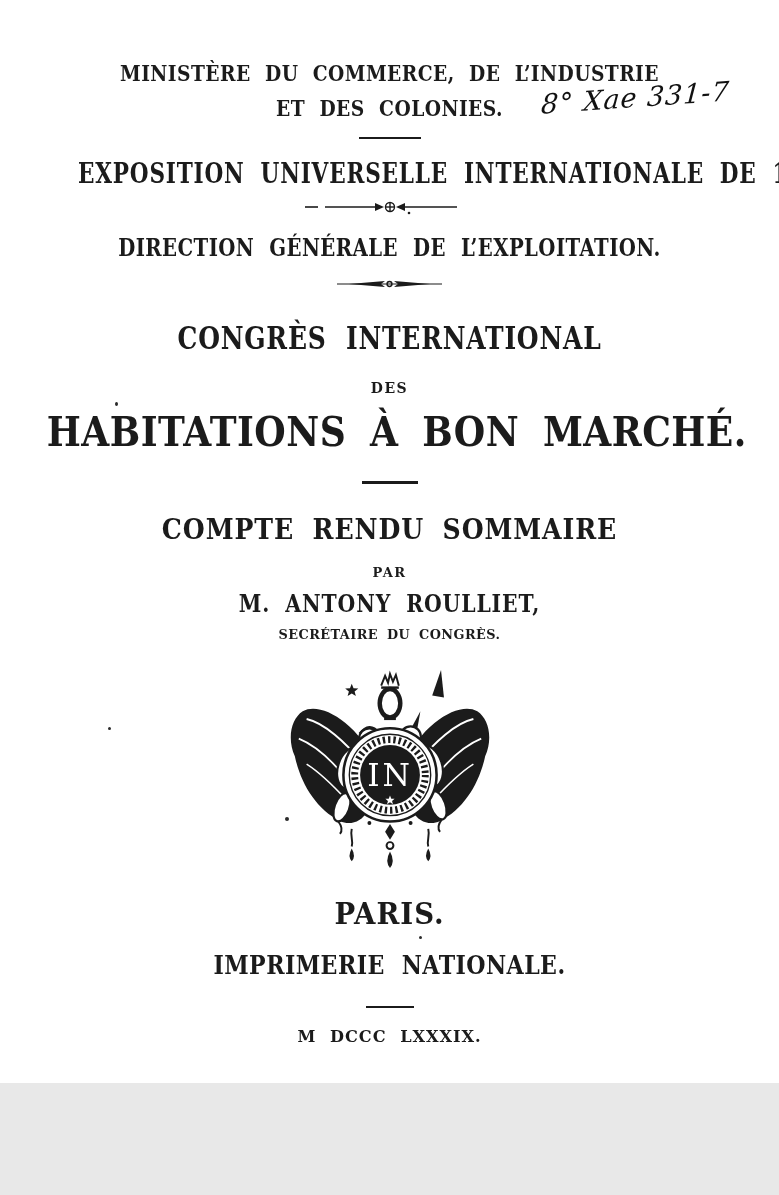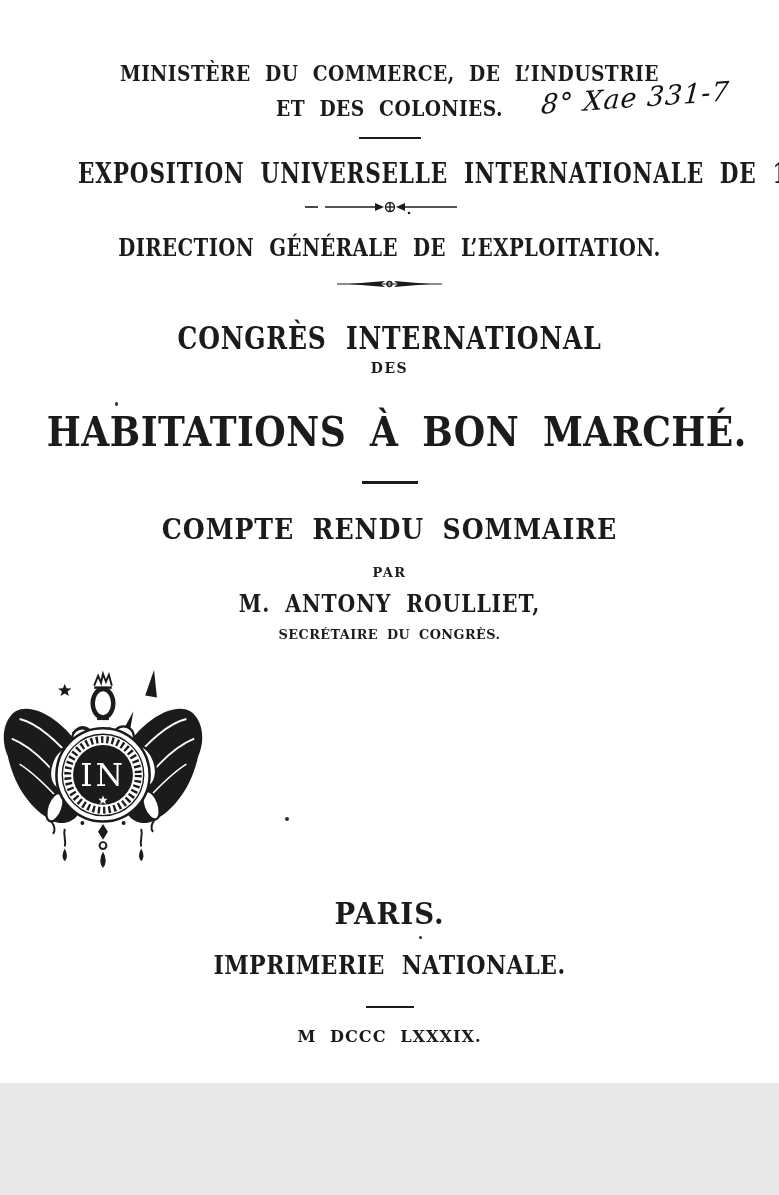--- a/index.html
+++ b/index.html
@@ -27,21 +27,21 @@
   .shelfmark  {
     position: absolute; left: 541px; top: 82px;
     font-size: 27px; font-style: italic; font-weight: normal;
     white-space: nowrap; letter-spacing: 1px;
     transform: rotate(-4deg) skewX(-8deg);
     color: #111;
   }
   .exposition { top: 158px; font-size: 27px; letter-spacing: 1px; word-spacing: 0.35em; transform: scaleX(0.80); }
   .direction  { top: 233px; font-size: 24px; letter-spacing: 0.5px; word-spacing: 0.40em; transform: scaleX(0.82); }
   .title1     { top: 319px; font-size: 32px; letter-spacing: 1px; word-spacing: 0.40em; transform: scaleX(0.78); }
-  .title-des  { top: 360px; font-size: 14px; letter-spacing: 1.5px; }
+  .title-des  { top: 380px; font-size: 14px; letter-spacing: 1.5px; }
   .title2     { top: 408px; font-size: 41px; letter-spacing: 0.5px; word-spacing: 0.30em; transform: scaleX(0.88); }
   .subtitle   { top: 513px; font-size: 28px; letter-spacing: 1px; word-spacing: 0.35em; transform: scaleX(0.90); }
   .par        { top: 565px; font-size: 13px; letter-spacing: 1.5px; }
   .author     { top: 589px; font-size: 24px; letter-spacing: 1px; word-spacing: 0.35em; transform: scaleX(0.85); }
   .role       { top: 626px; font-size: 13.5px; letter-spacing: 0.5px; word-spacing: 0.30em; transform: scaleX(0.95); }
   .paris      { top: 897px; font-size: 29px; letter-spacing: 1px; word-spacing: 0.2em; transform: scaleX(0.95); }
   .printer    { top: 950px; font-size: 26px; letter-spacing: 0.5px; word-spacing: 0.40em; transform: scaleX(0.85); }
   .year       { top: 1026px; font-size: 17px; letter-spacing: 1px; word-spacing: 0.45em; transform: scaleX(0.95); }
 
   .rule {
@@ -55,21 +55,21 @@
 
   .ornament {
     position: absolute; left: 0; right: 0;
     display: flex; justify-content: center;
   }
   .ornament-1 { top: 200px; }
   .ornament-2 { top: 279px; }
 
   .emblem-wrap {
     position: absolute; left: 0; right: 0; top: 664px;
-    display: flex; 
+    display: flex; justify-content: center;
   }
   .speck {
     position: absolute; background: #2a2a2a; border-radius: 50%;
   }
   .speck-1 { left: 115px; top: 402px; width: 3px; height: 4px; }
   .speck-2 { left: 108px; top: 727px; width: 3px; height: 3px; }
   .speck-3 { left: 285px; top: 817px; width: 4px; height: 4px; }
   .speck-4 { left: 419px; top: 936px; width: 3px; height: 3px; }
 </style>
 </head>

